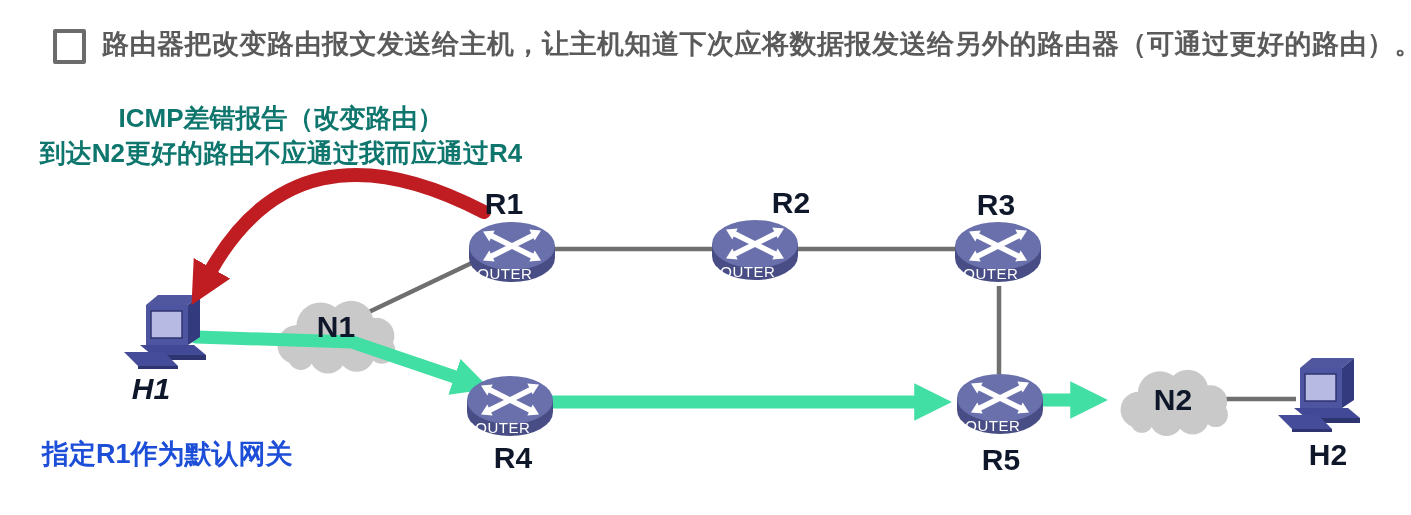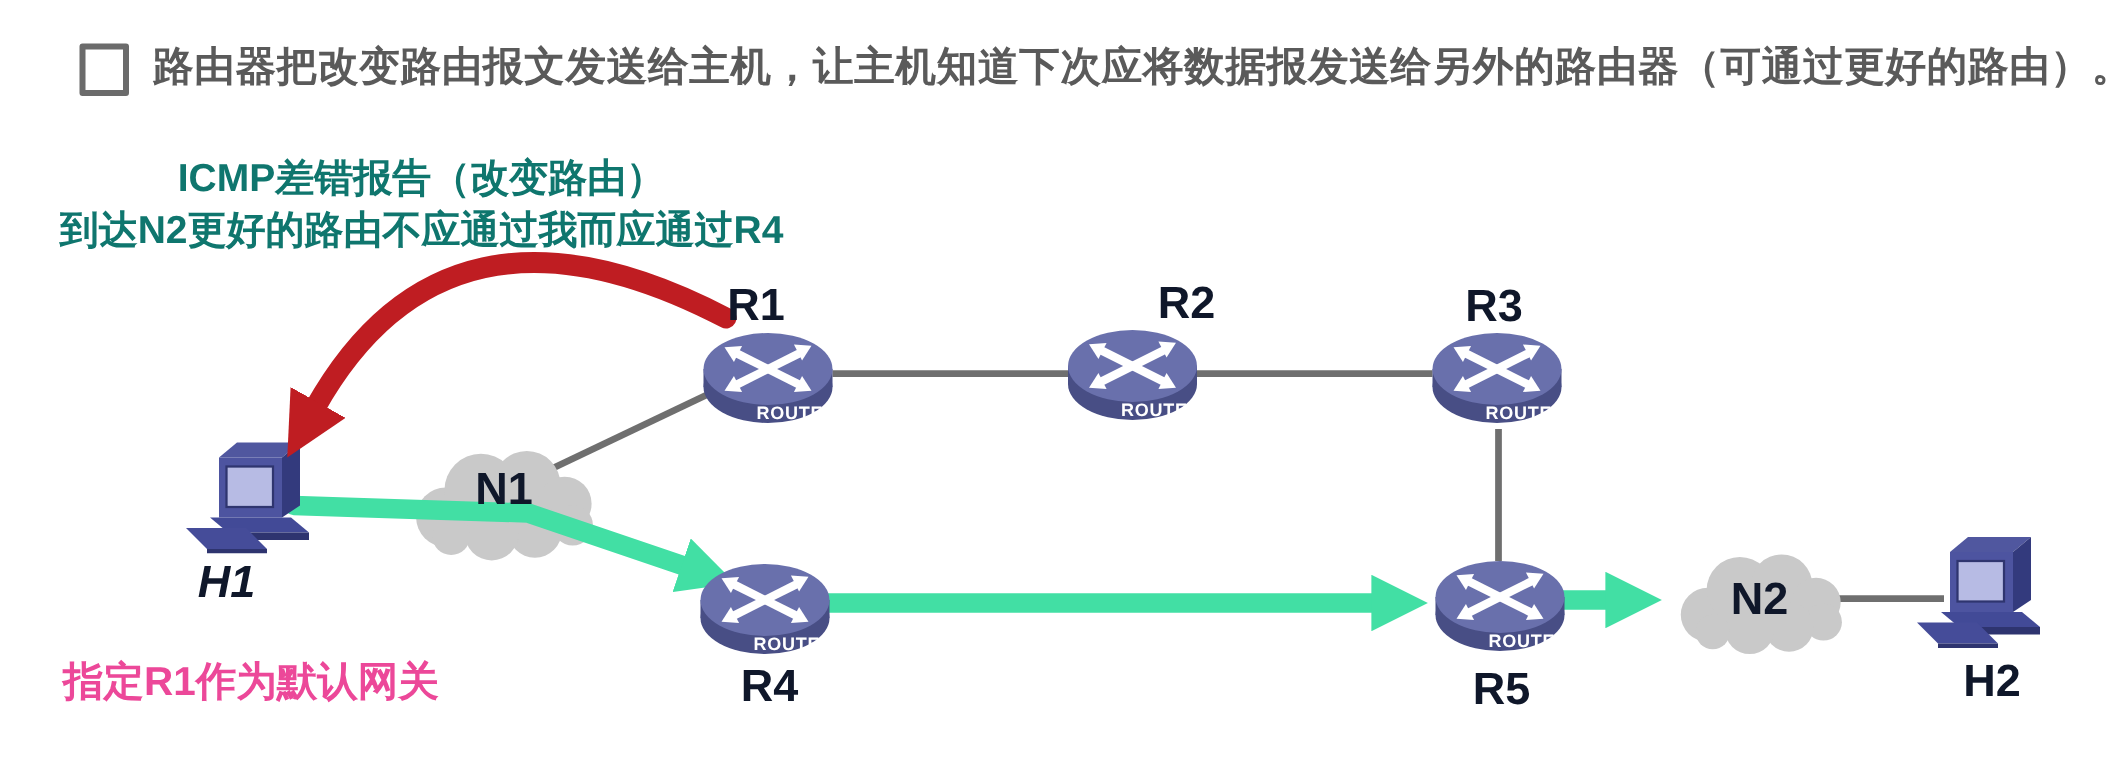--- a/index.html
+++ b/index.html
@@ -8,29 +8,29 @@
     font-family:"Liberation Sans","DejaVu Sans",sans-serif;
     padding-left:19px;
   }
   
   .bullet-row{position:absolute;left:53px;top:26px;display:flex;align-items:flex-start;z-index:6;}
   .bullet-box{width:25px;height:27px;border:4px solid #6b6b6b;border-radius:2px;margin-top:3px;flex:0 0 auto;background:#fff;}
   .bullet-text{margin-left:16px;font-size:27px;font-weight:bold;color:#5a5a5a;letter-spacing:.5px;white-space:nowrap;}
   
   .icmp-note{position:absolute;left:30px;top:101px;width:502px;text-align:center;
     font-size:26px;line-height:35px;font-weight:bold;color:#0f766e;z-index:6;}
-  .gateway-note{position:absolute;left:42px;top:436px;font-size:27px;font-weight:bold;color:#ec4899;z-index:6;white-space:nowrap;}
+  .gateway-note{position:absolute;left:42px;top:436px;font-size:27px;font-weight:bold;color:#1d4ed8;z-index:6;white-space:nowrap;}
   
   svg.layer{position:absolute;left:0;top:0;}
   .z1{z-index:1}.z3{z-index:3}.z5{z-index:5}
   
   .node{position:absolute;z-index:4;}
   .router{width:92px;height:66px;}
-  .router-caption{position:absolute;left:0;bottom:3px;width:100%;text-align:right;
-    font-size:12px;font-weight:bold;color:#ffffff;letter-spacing:.5px;}
+  .router-caption{position:absolute;left:0;bottom:3px;width:100%;text-align:left;
+    font-size:15px;font-weight:normal;color:#ffffff;letter-spacing:.5px;}
   .cloud{z-index:2;}
   .host{width:105px;height:80px;}
   
   .lbl{position:absolute;transform:translateX(-50%);font-size:30px;font-weight:bold;
     color:#0f172a;z-index:7;white-space:nowrap;}
 </style>
 </head>
 <body>
 
 <div id="stage">

